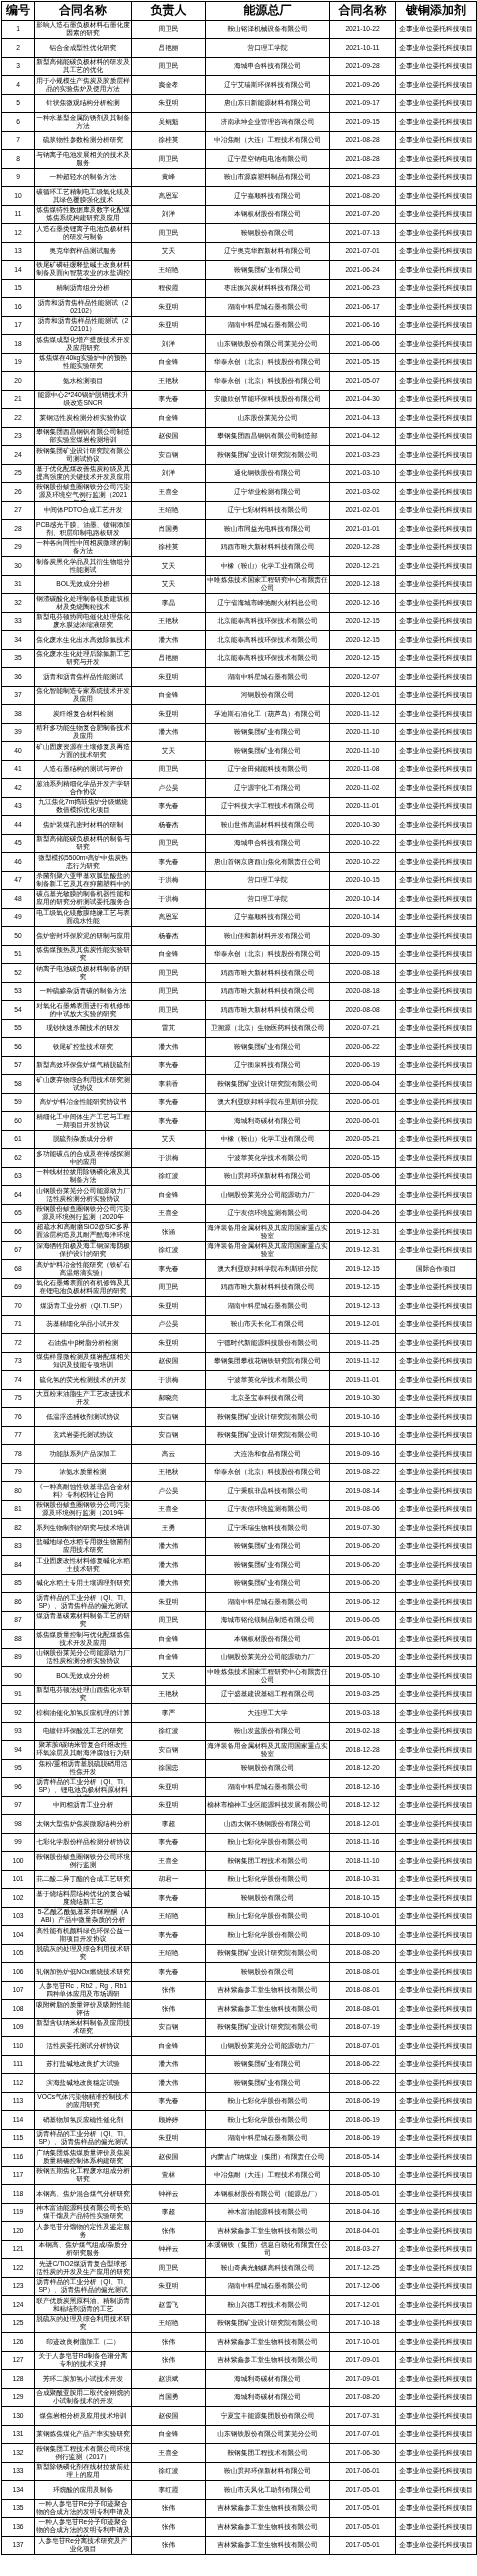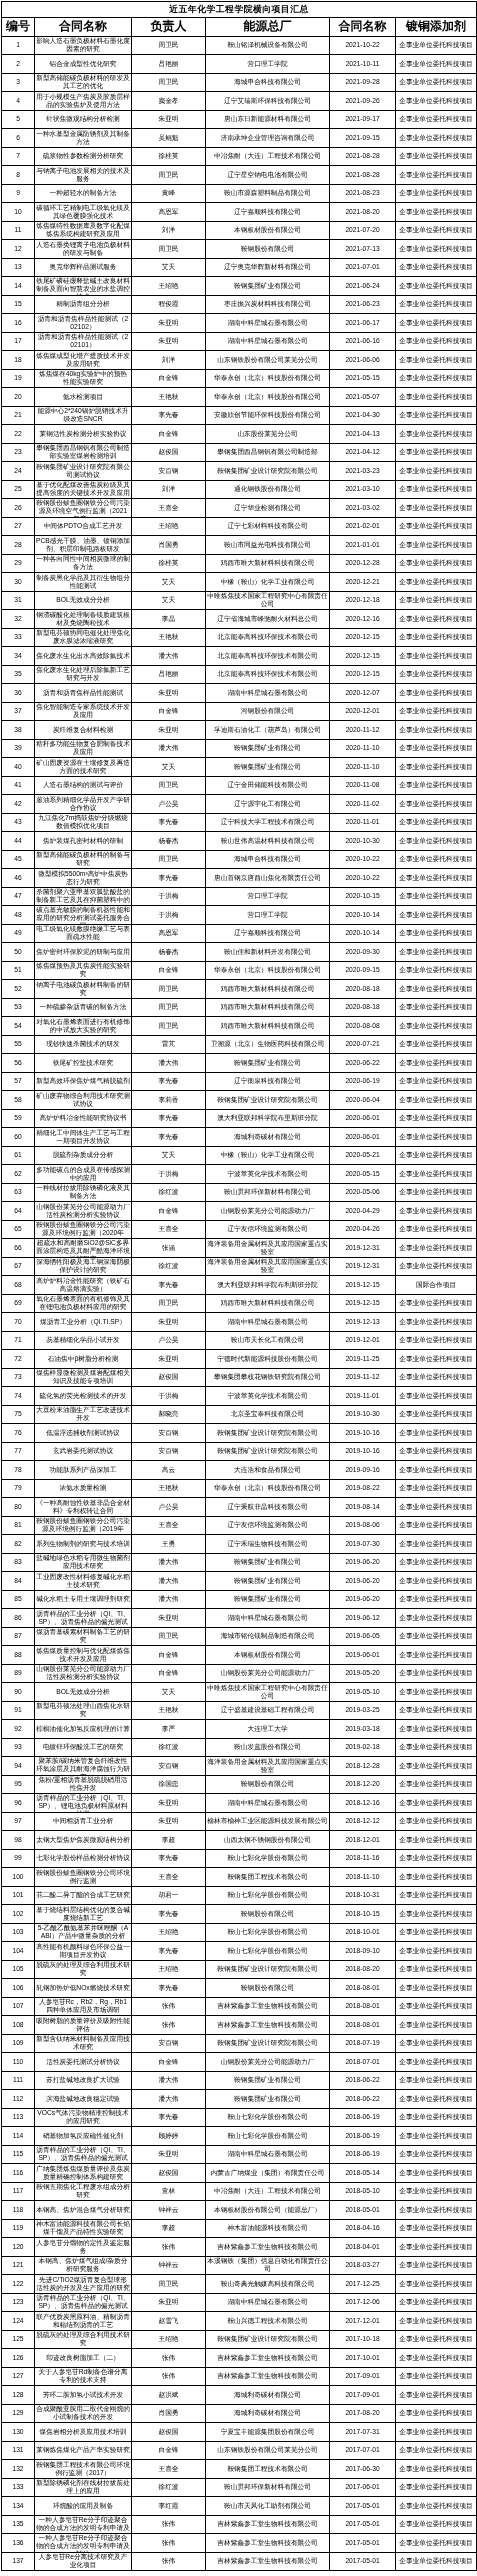--- a/index.html
+++ b/index.html
@@ -21,23 +21,20 @@
   <table>
     <colgroup>
       <col style="width:33px">
       <col style="width:97px">
       <col style="width:74px">
       <col style="width:124px">
       <col style="width:66px">
       <col style="width:81px">
     </colgroup>
     <thead>
-      <tr class="title-row">
-        <th colspan="6">近五年化学工程学院横向项目汇总</th>
-      </tr>
       <tr class="header-row">
         <th>编号</th>
         <th>合同名称</th>
         <th>负责人</th>
         <th>能源总厂</th>
         <th>合同名称</th>
         <th>镀铜添加剂</th>
       </tr>
     </thead>
     <tbody>

